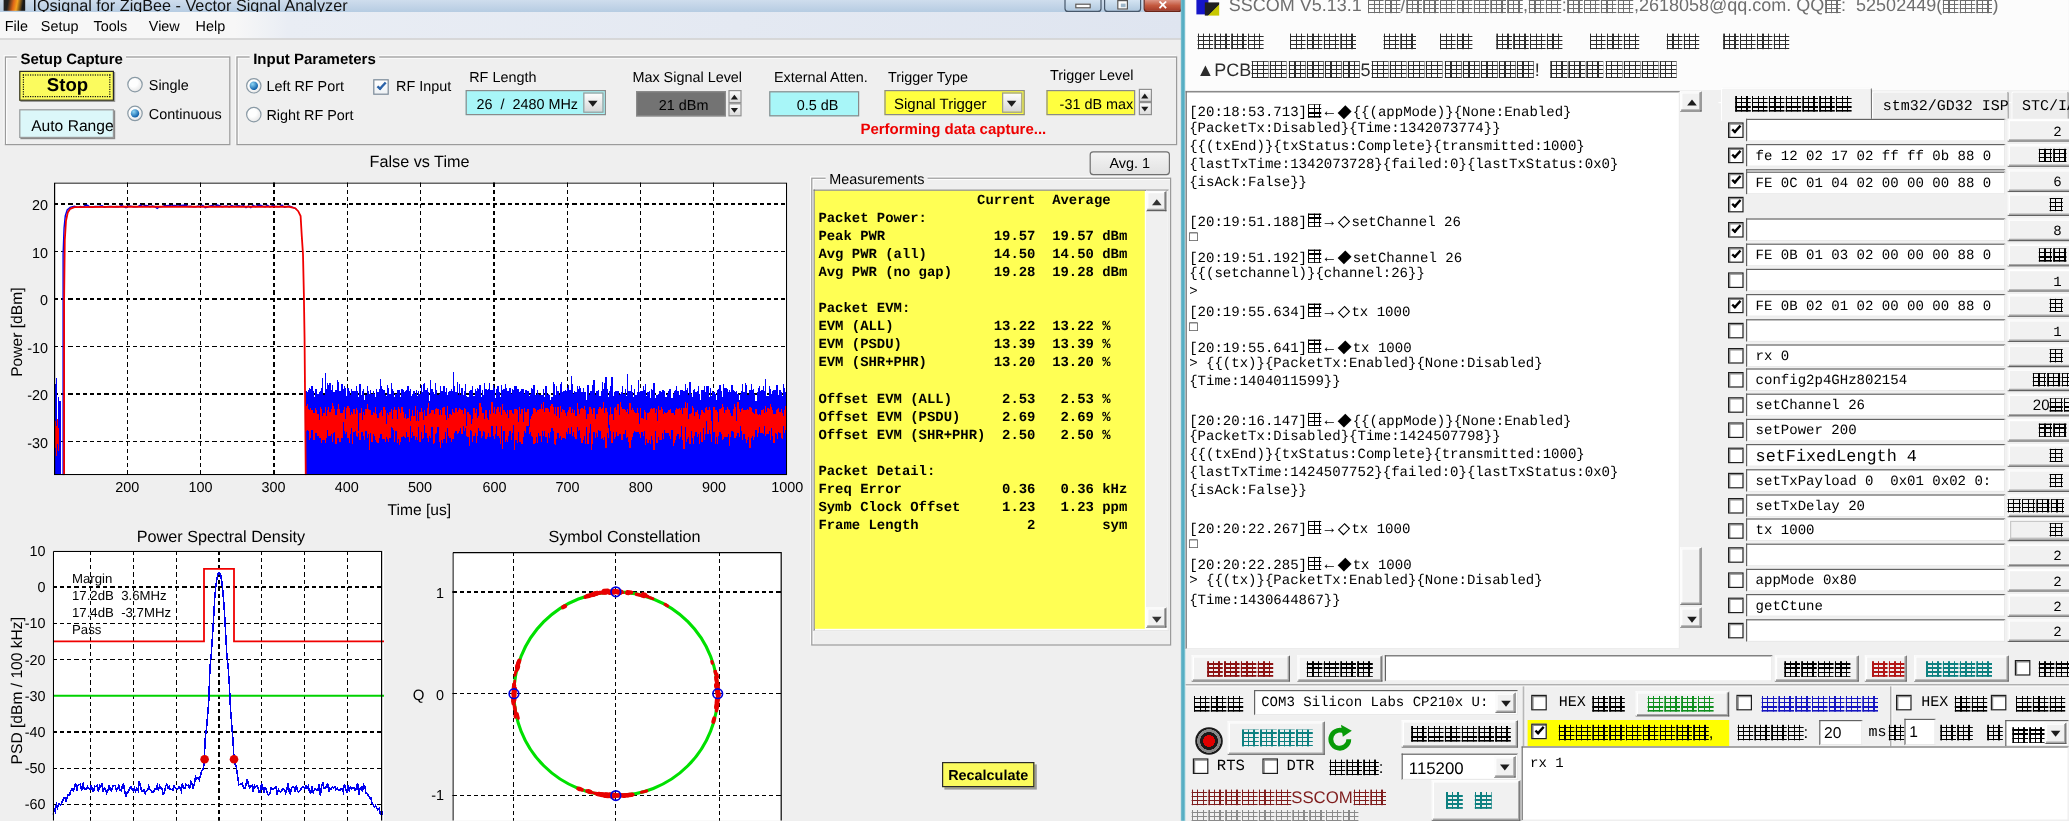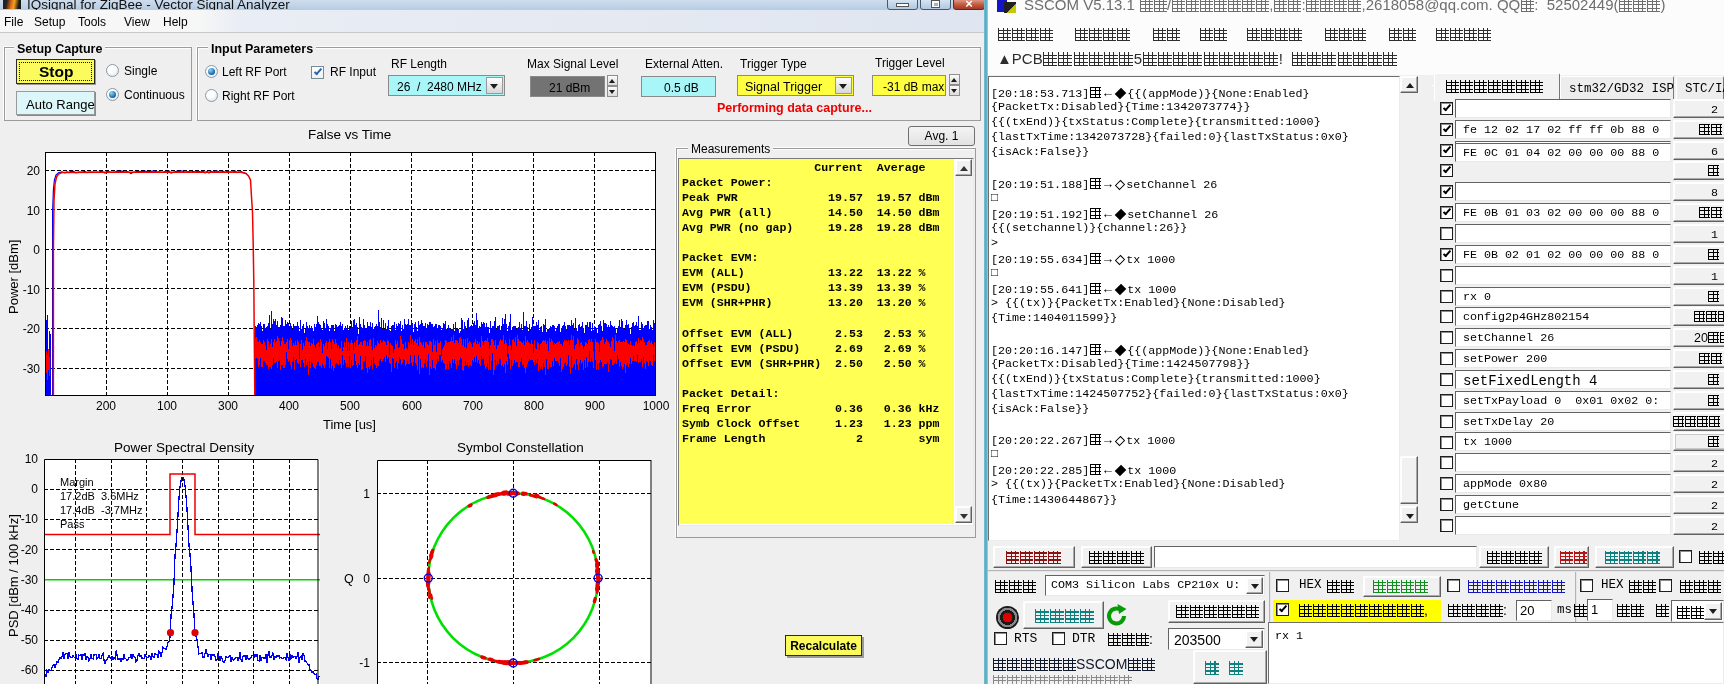--- a/index.html
+++ b/index.html
@@ -658,24 +658,24 @@
     </svg>
     <div class="b3" style="left:180px;top:600px;width:97px;height:23px">
       <div class="t" style="left:6px;top:3px"><i class="c"></i><i class="c"></i><i class="c"></i><i class="c"></i><i class="c"></i><i class="c"></i></div>
     </div>
     <div class="cb" style="left:6px;top:632px"></div>
     <div class="t mono" style="left:26px;top:631px;font-size:13px">RTS</div>
     <div class="cb" style="left:64px;top:632px"></div>
     <div class="t mono" style="left:84px;top:631px;font-size:13px">DTR</div>
     <div class="t" style="left:119px;top:631px"><i class="c"></i><i class="c"></i><i class="c"></i>:</div>
     <div class="sk" style="left:180px;top:628px;width:97px;height:22px">
-      <div class="t" style="left:5px;top:3px;font-size:14px">203500</div>
+      <div class="t" style="left:5px;top:3px;font-size:14px">115200</div>
       <div class="b3" style="right:1px;top:1px;width:18px;height:18px">
         <div class="dna" style="left:4px;top:6px"></div>
       </div>
     </div>
     <div class="abs" style="left:280px;top:622px;width:456px;height:62px;border:1px solid;border-color:#6e6e6e #ececec #ececec #6e6e6e;background:#fff"></div>
     <div class="t mono" style="left:287px;top:629px;font-size:11.7px">rx 1</div>
-    <div class="t" style="left:4px;top:656px;color:#0f172a"><i class="c"></i><i class="c"></i><i class="c"></i><i class="c"></i><i class="c"></i><i class="c"></i>SSCOM<i class="c"></i><i class="c"></i></div>
+    <div class="t" style="left:4px;top:656px;color:#7f1d1d"><i class="c"></i><i class="c"></i><i class="c"></i><i class="c"></i><i class="c"></i><i class="c"></i>SSCOM<i class="c"></i><i class="c"></i></div>
     <div class="t" style="left:4px;top:673px;color:#8a8a8a"><i class="c"></i><i class="c"></i><i class="c"></i><i class="c"></i><i class="c"></i><i class="c"></i><i class="c"></i><i class="c"></i><i class="c"></i><i class="c"></i></div>
     <div class="b3" style="left:205px;top:650px;width:74px;height:34px">
       <div class="t" style="left:10px;top:8px;color:#0d8080;font-weight:bold;font-size:16px"><i class="c15 d"></i>&nbsp;&nbsp;<i class="c15 d"></i></div>
     </div>
   </div>
 </body></html>

